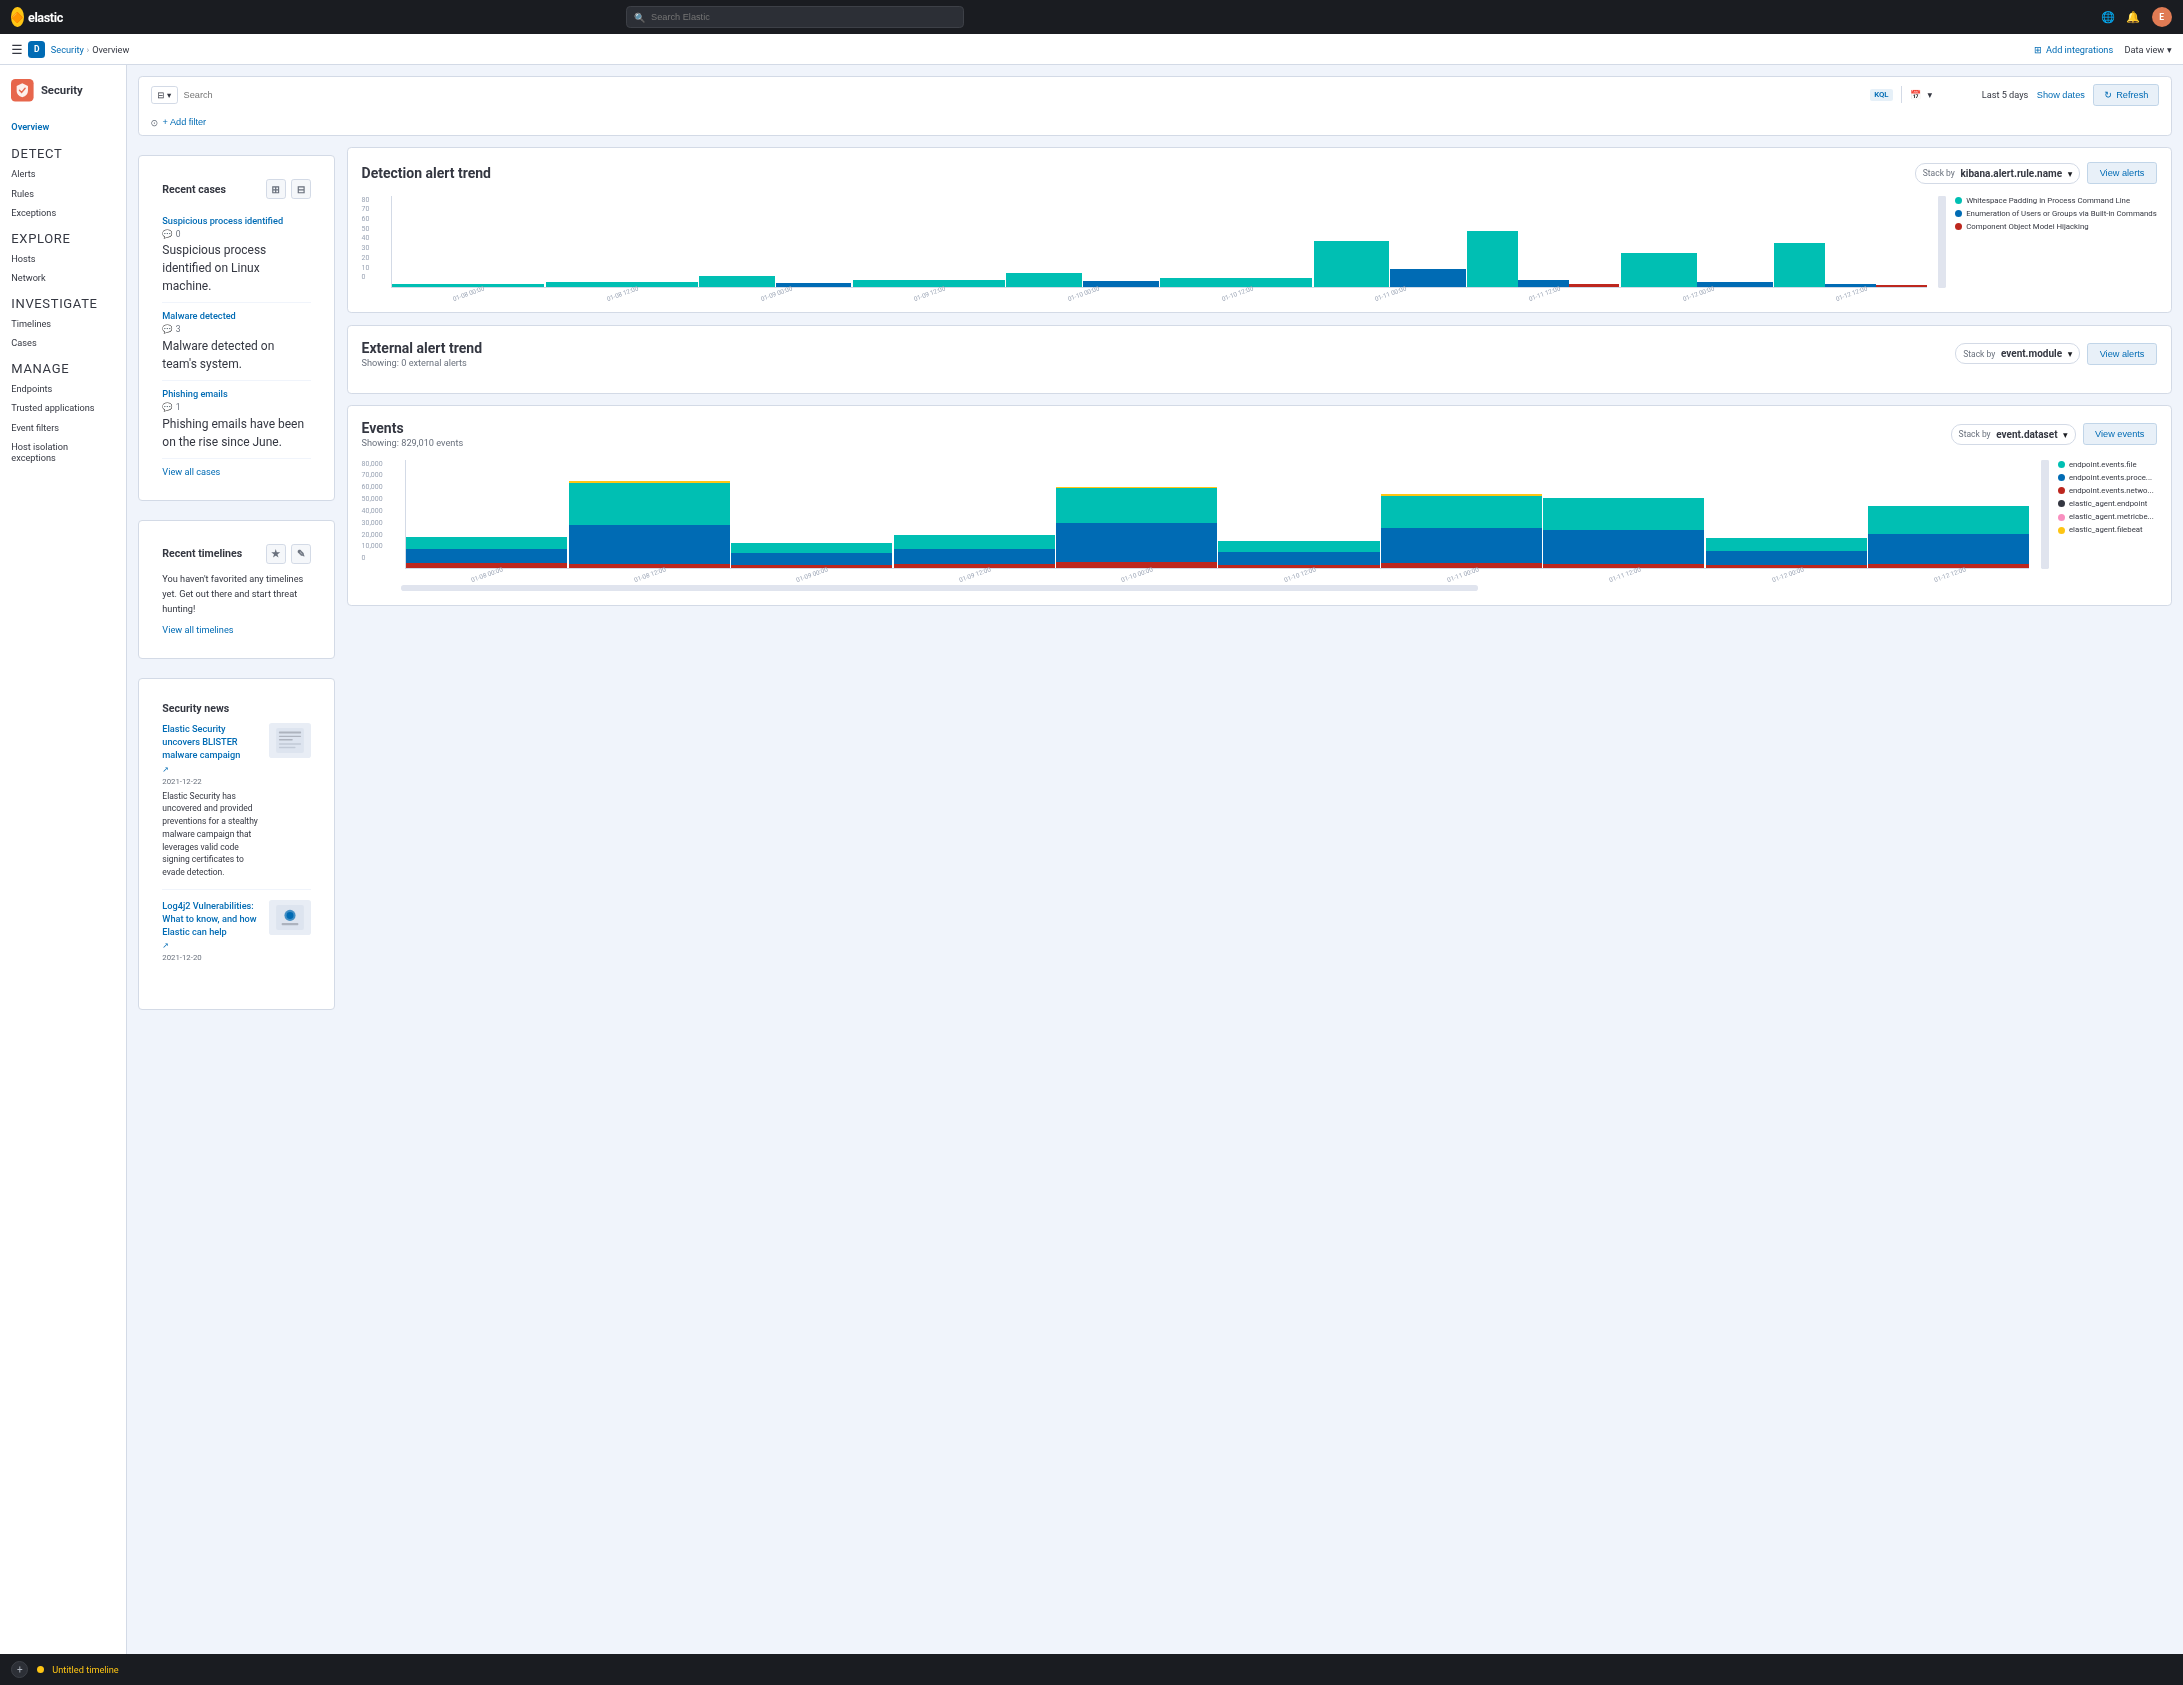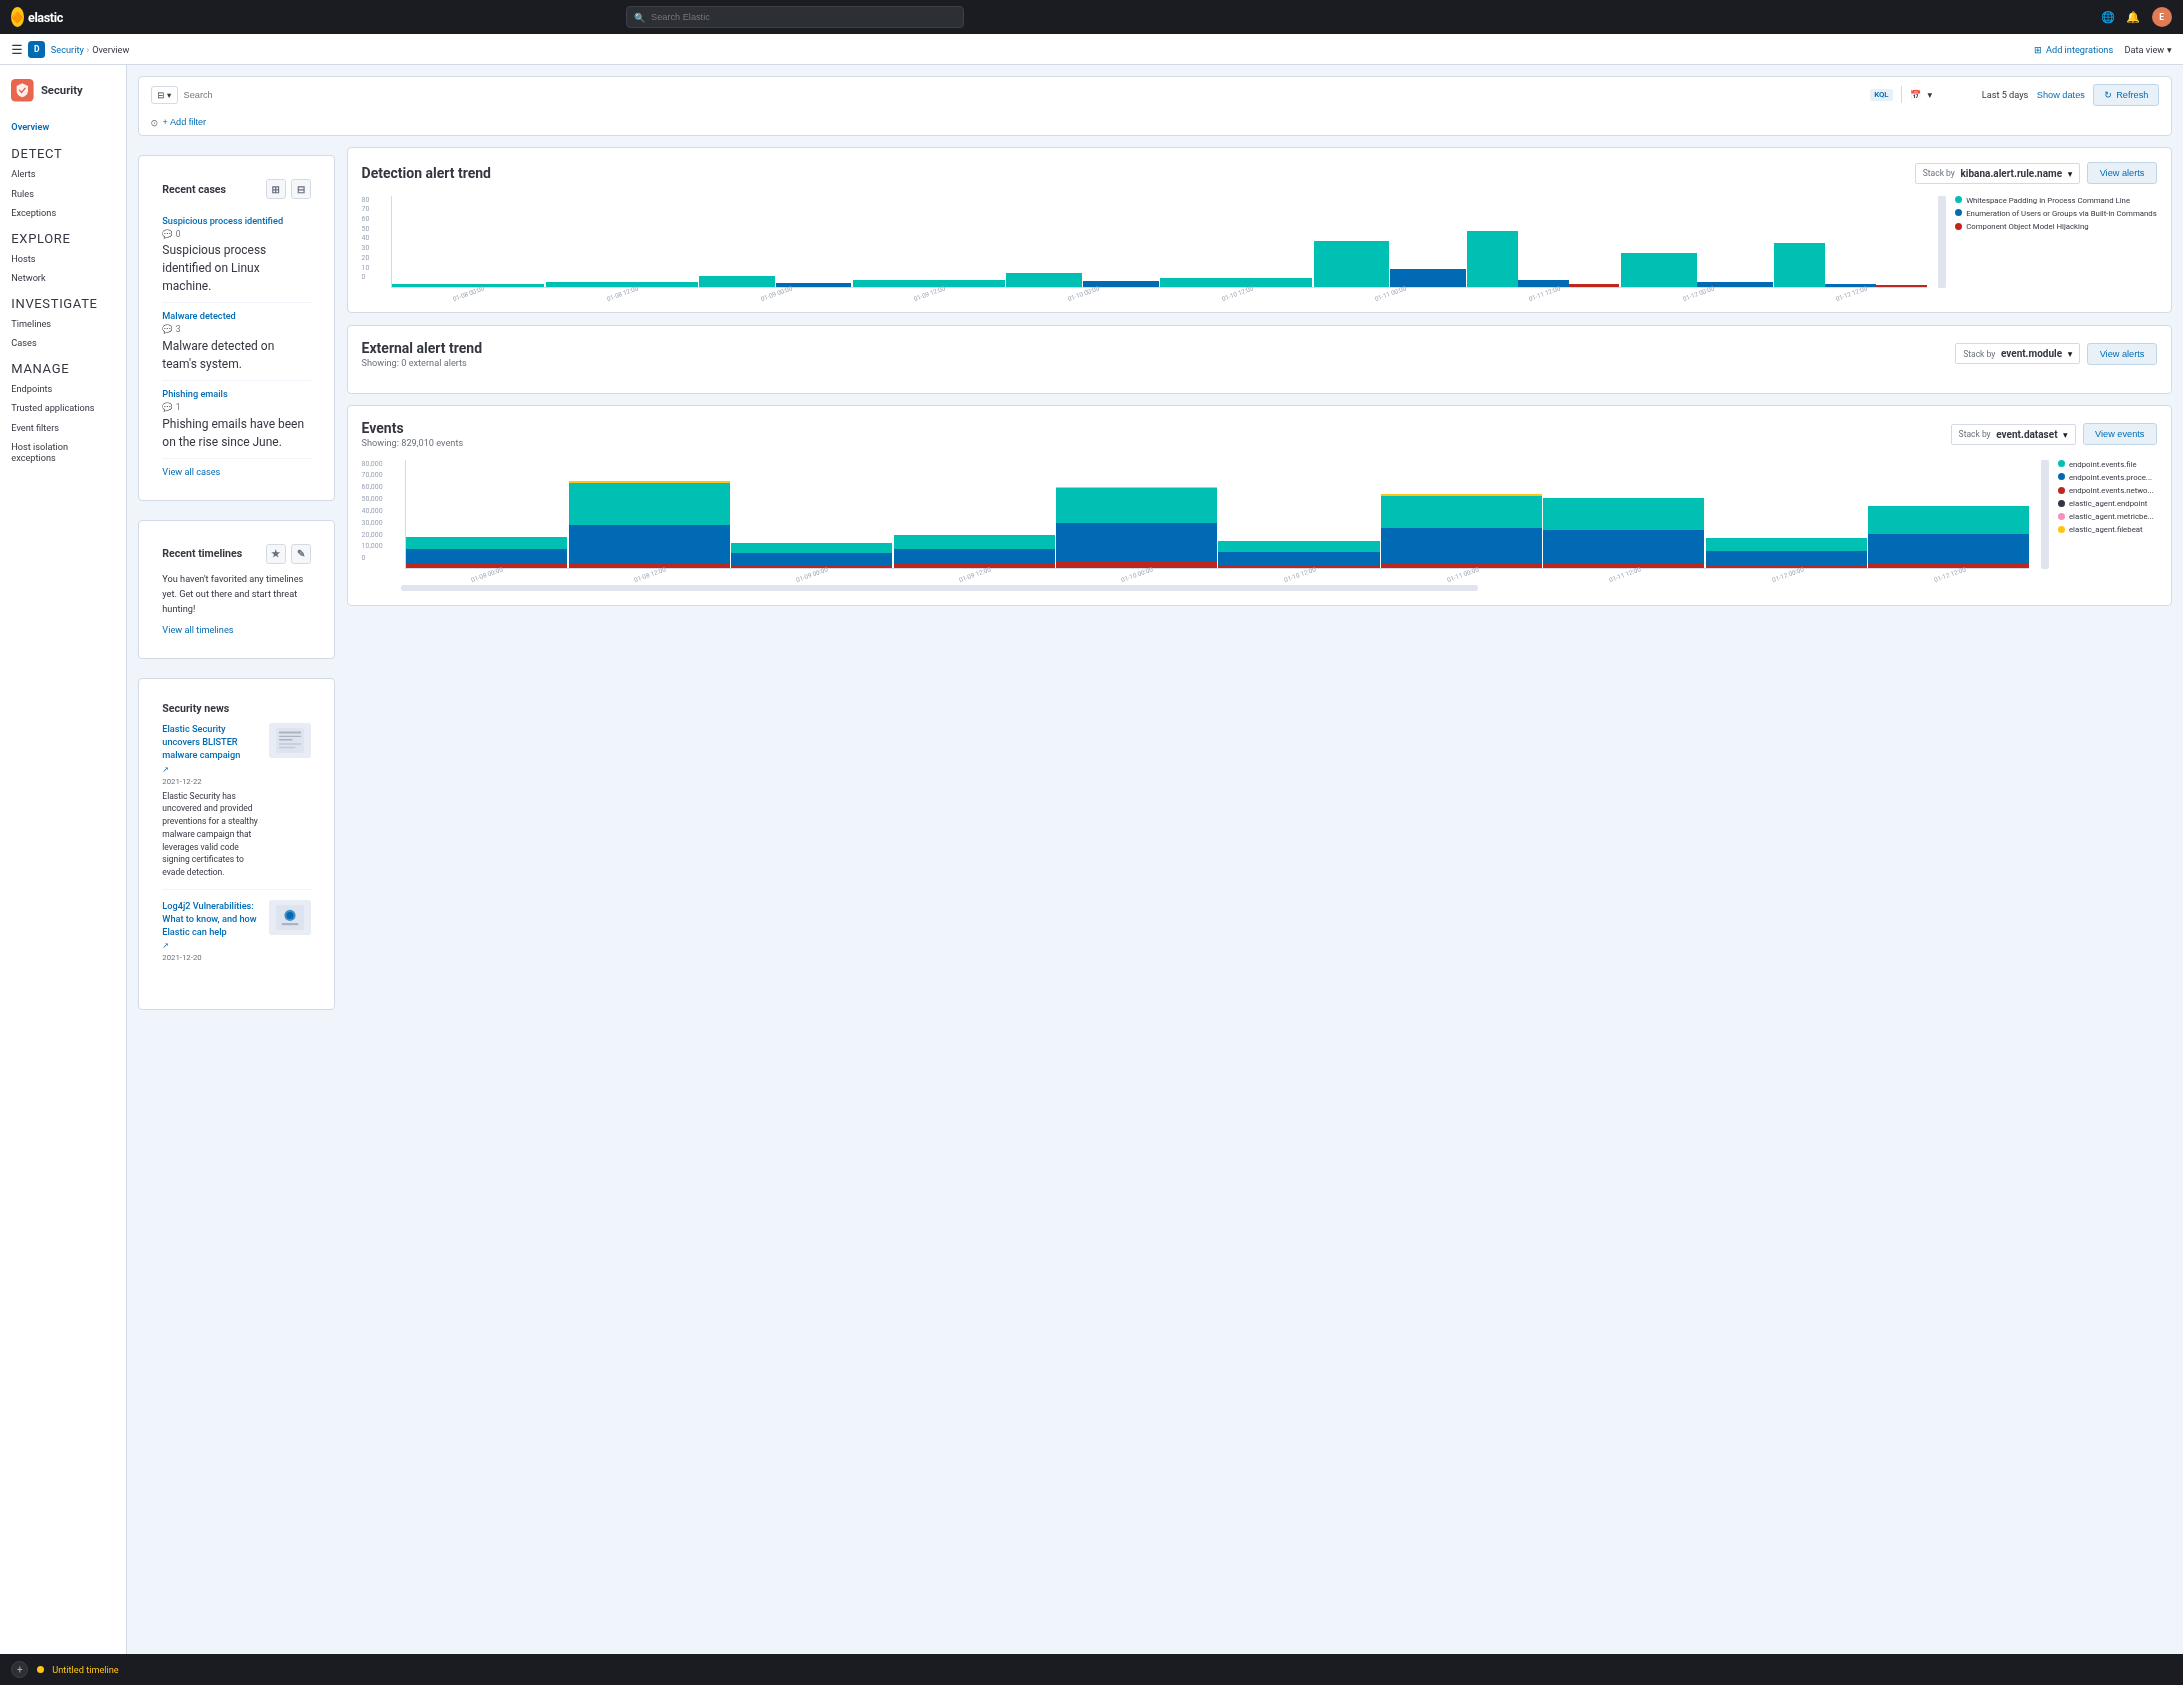--- a/index.html
+++ b/index.html
@@ -102,29 +102,29 @@
     .news-desc { color: #343741; font-size: 8.5px; line-height: 1.5; }
     .news-thumb { width: 42px; height: 35px; background: #e8edf5; border-radius: 2.8px; flex-shrink: 0; display: flex; align-items: center; justify-content: center; }
 
     
     .right-panels { display: flex; flex-direction: column; gap: 11.3px; }
     .chart-panel { background: #ffffff; border: 0.7px solid #d3dae6; border-radius: 4.2px; padding: 14px; }
     .chart-header { display: flex; align-items: center; justify-content: space-between; margin-bottom: 11.3px; flex-wrap: wrap; gap: 7px; }
     .chart-title { font-size: 14px; font-weight: 700; color: #343741; }
     .chart-subtitle { font-size: 9.2px; color: #6a717d; margin-top: 1px; }
     .chart-controls { display: flex; align-items: center; gap: 7px; }
-    .stack-by-select { display: flex; align-items: center; gap: 5.6px; border: 0.7px solid #d3dae6; border-radius: 2px; padding: 4.2px 7px; font-size: 9.2px; cursor: pointer; background: white; }
+    .stack-by-select { display: flex; align-items: center; gap: 5.6px; border: 0.7px solid #d3dae6; border-radius: 10px; padding: 4.2px 7px; font-size: 9.2px; cursor: pointer; background: white; }
     .stack-by-label { color: #6a717d; font-size: 8.5px; }
     .stack-by-value { color: #343741; font-weight: 700; font-size: 10px; }
     .view-btn { background: #e8f0f8; border: 0.7px solid #c1d5e8; border-radius: 2.8px; padding: 5px 11.3px; color: #006BB4; font-size: 9.2px; font-weight: 500; cursor: pointer; }
 
     
     .bar-chart-container { display: flex; gap: 8.5px; }
     .chart-legend { display: flex; flex-direction: column; gap: 4.2px; min-width: 99px; font-size: 7.8px; color: #343741; overflow: hidden; }
-    .legend-item { display: flex; align-items: flex-start; gap: 4.2px; }
+    .legend-item { display: flex; align-items: center; gap: 4.2px; }
     .legend-dot { width: 7px; height: 7px; border-radius: 50%; flex-shrink: 0; margin-top: 0.7px; }
 
     
     .empty-chart { display: flex; align-items: center; justify-content: center; height: 70px; color: #98a2b3; font-size: 9.2px; }
 
     
     .timeline-bar {
       position: fixed; bottom: 0; left: 0; right: 0; height: 31px; background: #1a1c21;
       display: flex; align-items: center; padding: 0 11.3px; gap: 8.5px; z-index: 100;
     }

